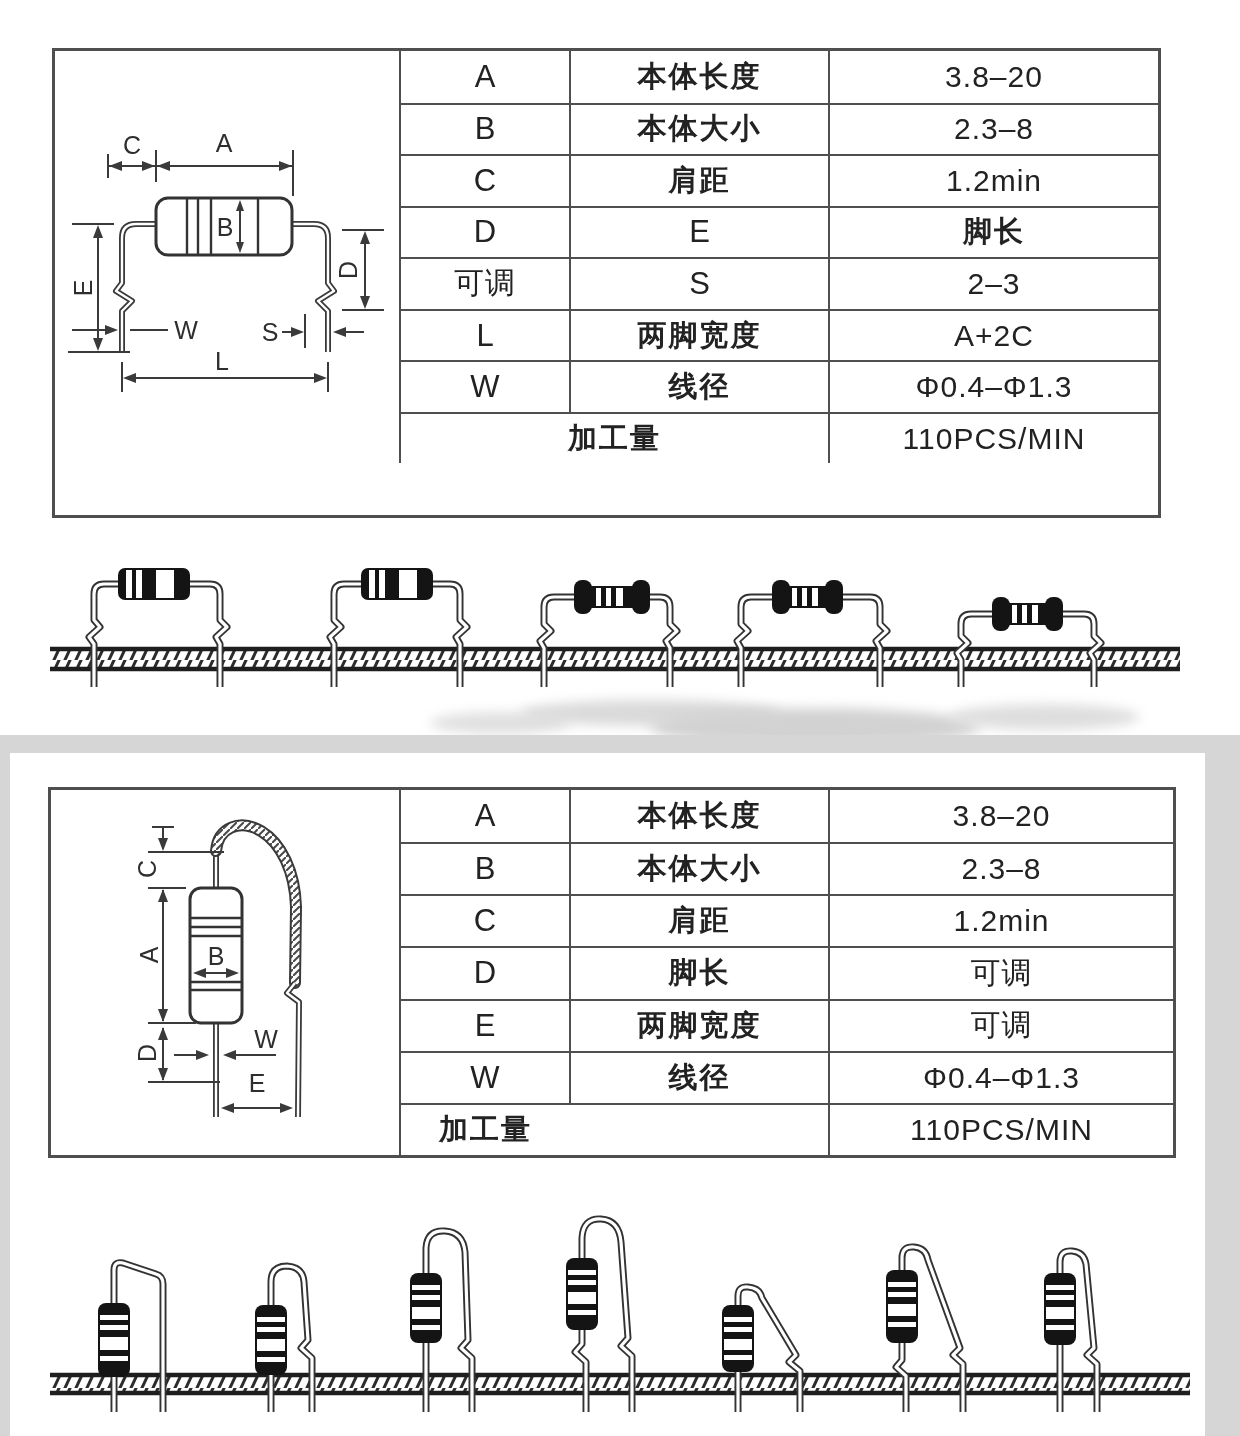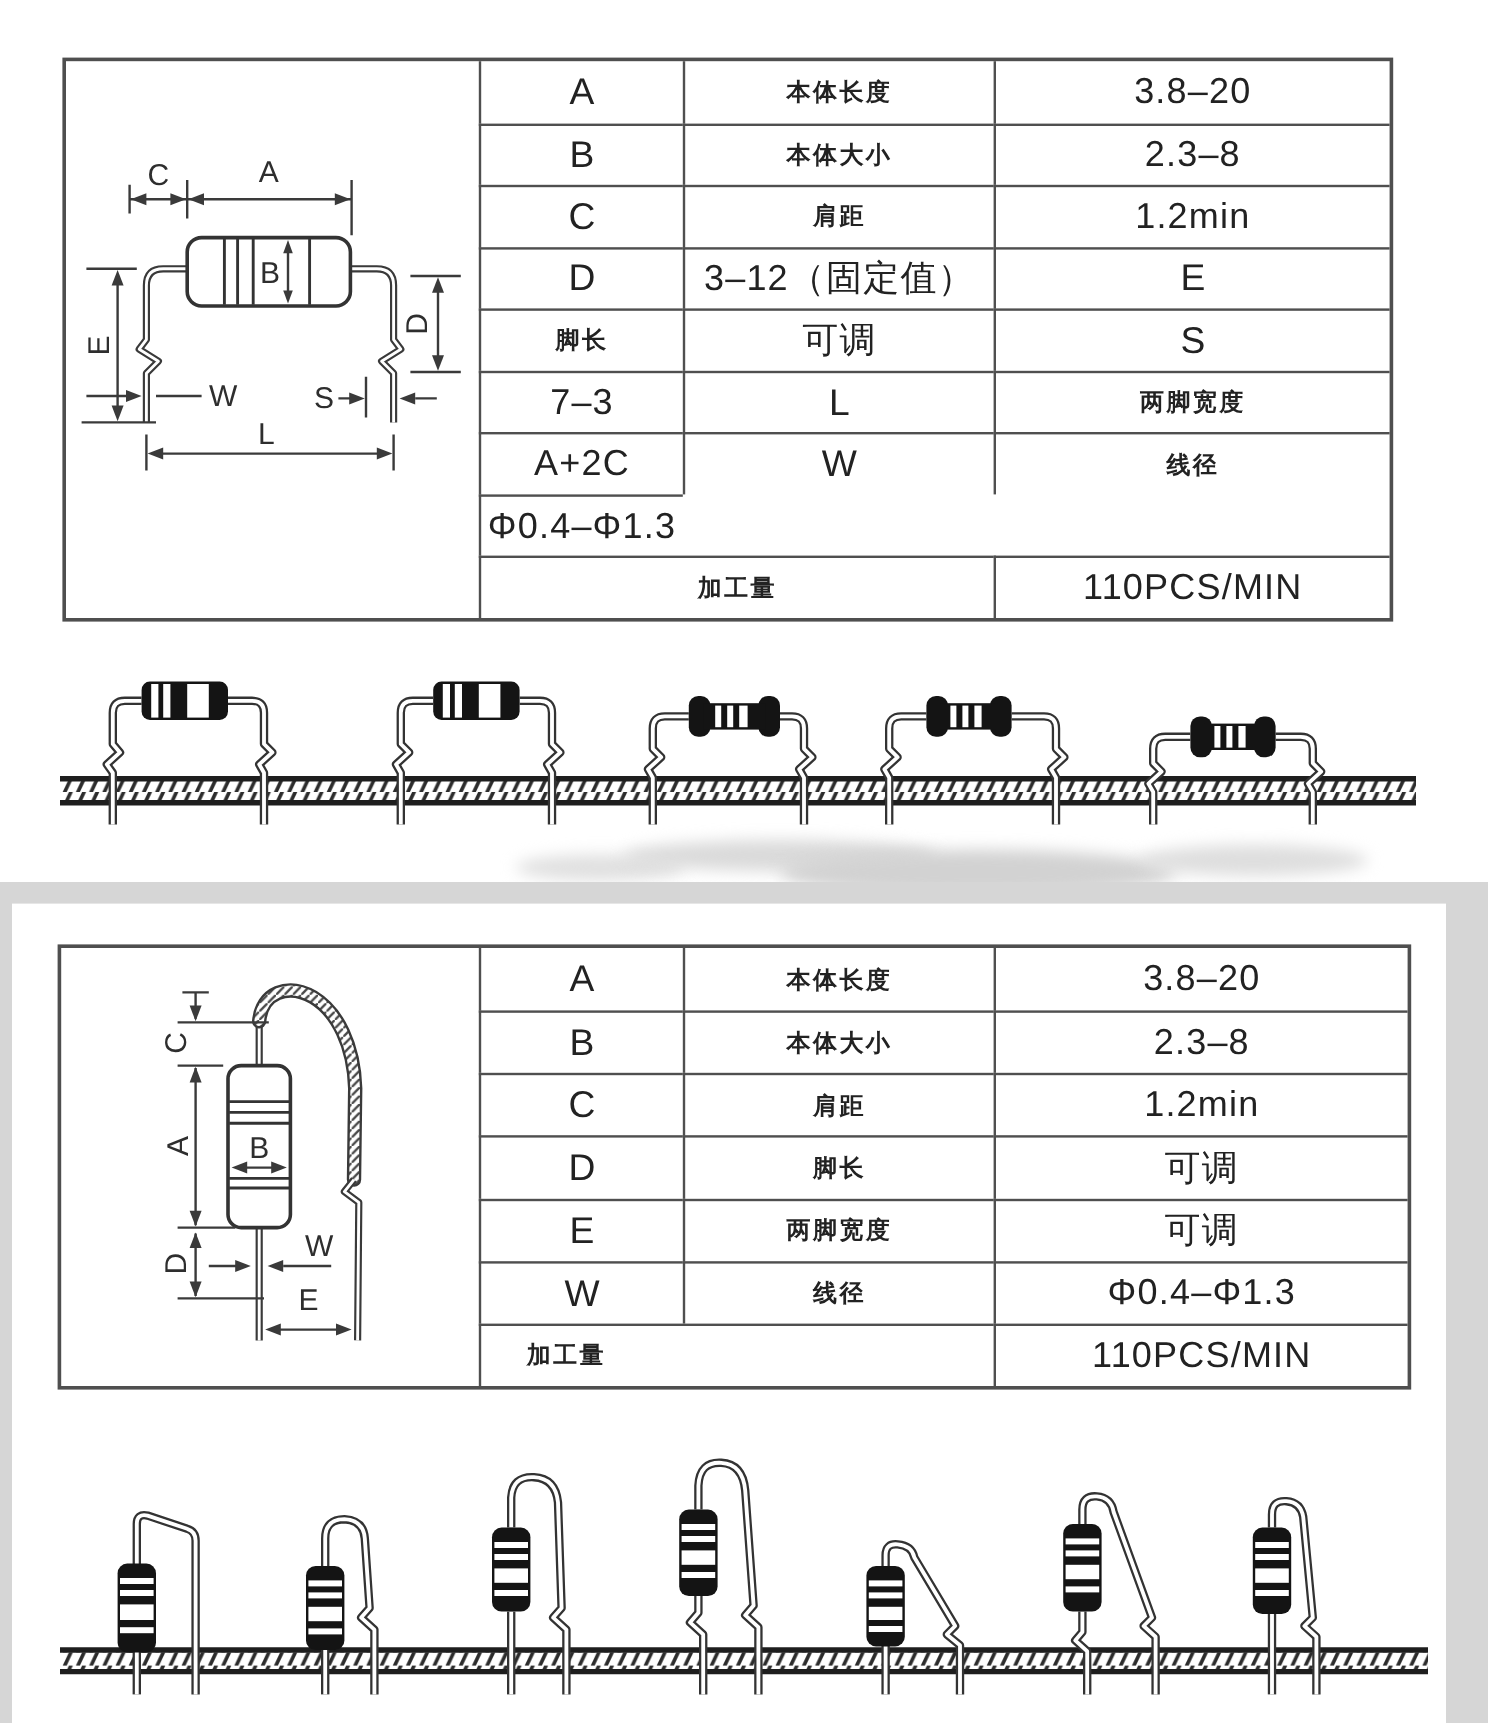--- a/index.html
+++ b/index.html
@@ -10,21 +10,21 @@
   .spec-table { position:absolute; display:grid; border:3px solid #4f4f4f; background:#fff; }
   #tableTop    { left:52px;  top:48px;  width:1103px; height:464px;
                  grid-template-columns:344px 170px 259px 1fr; grid-template-rows:repeat(9,1fr); }
   #tableBottom { left:48px;  top:787px; width:1122px; height:365px;
                  grid-template-columns:348px 170px 259px 1fr; grid-template-rows:repeat(7,1fr); }
   .cell { border-left:2px solid #4f4f4f; border-top:2px solid #4f4f4f;
           display:flex; align-items:center; justify-content:center; overflow:hidden; }
   .row0 { border-top:none; }
   .diagram-cell { grid-column:1; grid-row:1/-1; border-left:none; border-top:none; }
   .key   { font-size:31px; }
-  .cname { font-size:20px; font-weight:700; letter-spacing:2px; }
+  .cname { font-size:29px; font-weight:700; letter-spacing:2px; }
   .val   { font-size:30px; letter-spacing:1px; }
   .merged { grid-column:2/4; }
   .footer-left { justify-content:flex-start; padding-left:38px; }
 
   
   svg { position:absolute; display:block; }
   .wo  { fill:none; stroke:#333; stroke-width:7; stroke-linejoin:round; stroke-linecap:butt; }
   .wi  { fill:none; stroke:#fff; stroke-width:3.2; stroke-linejoin:round; stroke-linecap:butt; }
   .dwo { fill:none; stroke:#3a3a3a; stroke-width:6; stroke-linejoin:round; stroke-linecap:butt; }
   .dwi { fill:none; stroke:#fff; stroke-width:2.4; stroke-linejoin:round; stroke-linecap:butt; }
@@ -60,28 +60,27 @@
 
     <div class="cell key">B</div>
     <div class="cell cname">本体大小</div>
     <div class="cell val">2.3–8</div>
 
     <div class="cell key">C</div>
     <div class="cell cname">肩距</div>
     <div class="cell val">1.2min</div>
 
     <div class="cell key">D</div>
-    <div class="cell val">3–12（固定值）</div>
 
     <div class="cell key">E</div>
     <div class="cell cname">脚长</div>
     <div class="cell val">可调</div>
 
     <div class="cell key">S</div>
-    <div class="cell val">7–3</div>
+    <div class="cell val">2–3</div>
 
     <div class="cell key">L</div>
     <div class="cell cname">两脚宽度</div>
     <div class="cell val">A+2C</div>
 
     <div class="cell key">W</div>
     <div class="cell cname">线径</div>
     <div class="cell val">Φ0.4–Φ1.3</div>
 
     <div class="cell cname merged">加工量</div>

